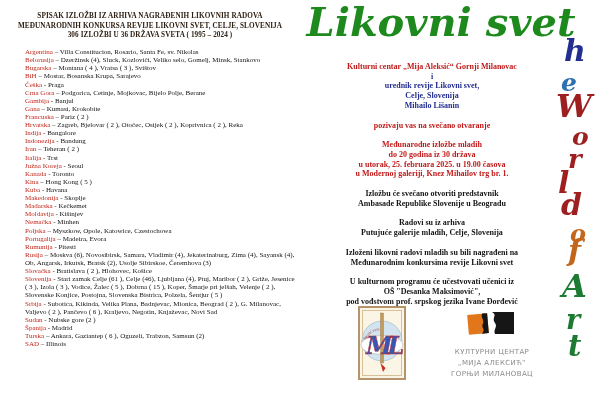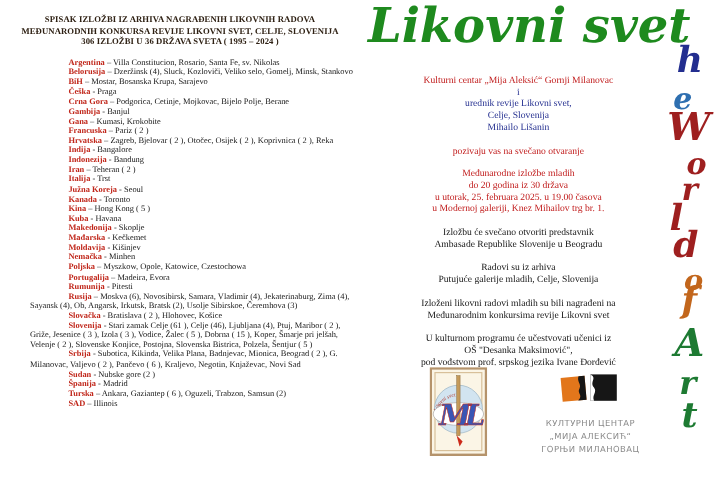--- a/index.html
+++ b/index.html
@@ -4,28 +4,28 @@
 <style>
   html,body{margin:0;padding:0;background:#fff;}
   .page{position:relative;width:600px;height:400px;background:#ffffff;overflow:hidden;
         font-family:"Liberation Serif","DejaVu Serif",serif;}
   
   .left{position:absolute;left:0;top:0;width:300px;height:324px;}
   .lheader{margin:12px 8px 0;text-align:center;font-weight:bold;font-size:7.2px;
            line-height:1.35;color:#2e2013;letter-spacing:.1px;}
   .clist{margin:7px 3px 0 25px;font-size:7px;line-height:1.16;color:#141414;}
   .centry{margin:0;}
-  .cname{font-weight:bold;color:#c0261a;margin-left:32px;}
+  .cname{font-weight:normal;color:#c0261a;}
   
   .right{position:absolute;left:300px;top:0;width:300px;height:352px;}
   .title{position:absolute;top:-2px;left:0;width:282px;text-align:center;
          font-family:"DejaVu Serif",serif;font-style:italic;font-weight:bold;
          font-size:40px;color:#1e8a1e;white-space:nowrap;}
   .textcol{position:absolute;top:62px;left:4px;width:256px;text-align:center;
-           font-weight:normal;font-size:8px;line-height:9.7px;}
+           font-weight:bold;font-size:8px;line-height:9.7px;}
   .grp{margin-bottom:10px;}
   .red{color:#c01a1a;}
   .navy{color:#232e8f;}
   .blk{color:#141414;}
   
   #vcol{position:absolute;left:248px;top:0;width:52px;height:400px;}
   .vl{position:absolute;font-family:"DejaVu Serif",serif;font-style:italic;
       font-weight:bold;line-height:1;}
   #vcol .idx-0{top:36px;left:16px;font-size:30px;}
   #vcol .idx-1{top:70px;left:13px;font-size:25px;}
@@ -64,20 +64,24 @@
         <p class="centry idx-0">
           <span class="cname">Argentina</span>
           <span class="ccities">– Villa Constitucion, Rosario, Santa Fe, sv. Nikolas</span>
         </p>
 
         <p class="centry idx-1">
           <span class="cname">Belorusija</span>
           <span class="ccities">– Dzeržinsk (4), Sluck, Kozloviči, Veliko selo, Gomelj, Minsk, Stankovo</span>
         </p>
 
+        <p class="centry idx-2">
+          <span class="cname">Bugarska</span>
+          <span class="ccities">– Montana ( 4 ), Vratsa ( 3 ), Svištov</span>
+        </p>
 
         <p class="centry idx-3">
           <span class="cname">BiH</span>
           <span class="ccities">– Mostar, Bosanska Krupa, Sarajevo</span>
         </p>
 
         <p class="centry idx-4">
           <span class="cname">Češka</span>
           <span class="ccities">- Praga</span>
         </p>

